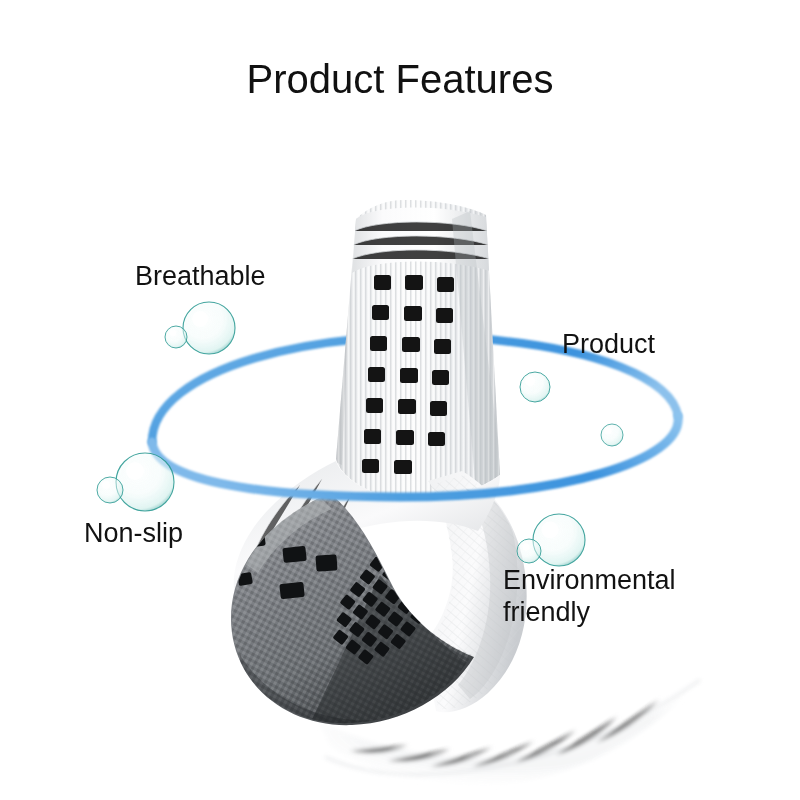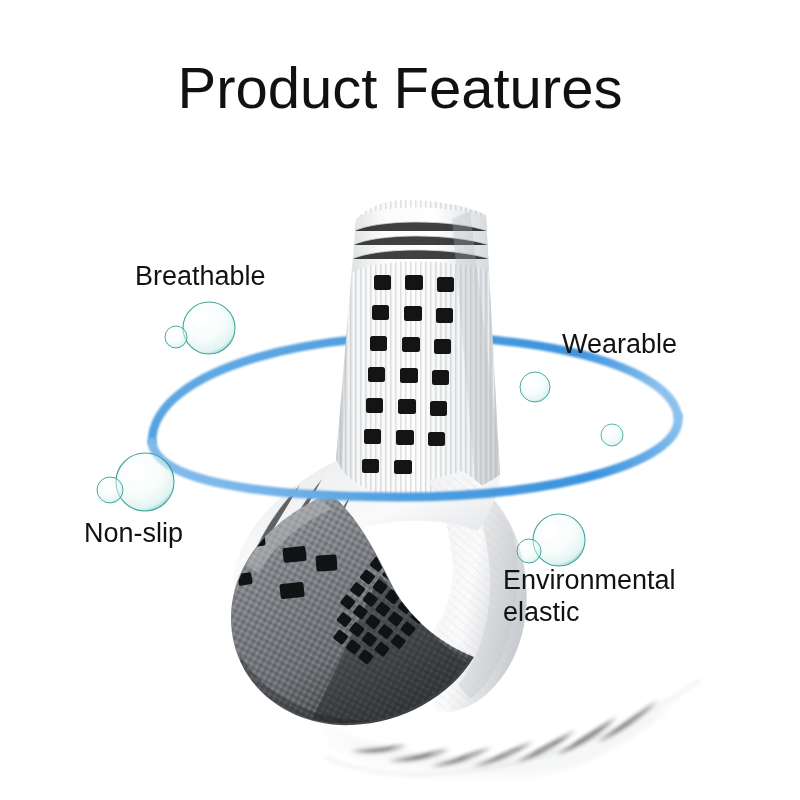--- a/index.html
+++ b/index.html
@@ -13,21 +13,21 @@
     position:relative;
     width:800px; height:800px;
     background:#ffffff;
   }
 
   
   #header { position:absolute; top:0; left:0; width:800px; height:175px; }
   #page-title {
     position:absolute; top:58px; left:0; width:800px;
     text-align:center;
-    font-size:58px;
+    font-size:40px;
     font-weight:400;
     letter-spacing:0px;
     color:#111111;
     line-height:1.05;
   }
   #page-subtitle {
     position:absolute; top:138px; left:0; width:800px;
     text-align:center;
     font-size:14.5px;
     font-weight:400;
@@ -360,21 +360,21 @@
       </g>
 
       <g>
         <circle cx="612" cy="260" r="11" fill="url(#bubbleGrad)" stroke="#2e9b94" stroke-width="0.9" opacity="0.85"></circle>
         <circle cx="608" cy="256" r="3.6" fill="#ffffff" opacity="0.8"></circle>
       </g>
     </svg>
 
     <div class="feature-label" id="label-breathable">Breathable</div>
 
-    <div class="feature-label" id="label-wearable">Wearable</div>
+    <div class="feature-label" id="label-wearable">Product</div>
 
     <div class="feature-label" id="label-nonslip">Non-slip</div>
 
     <div class="feature-label" id="label-environmental">Environmental
-elastic</div>
+friendly</div>
 
   </div>
 </div>
 
 </body></html>

